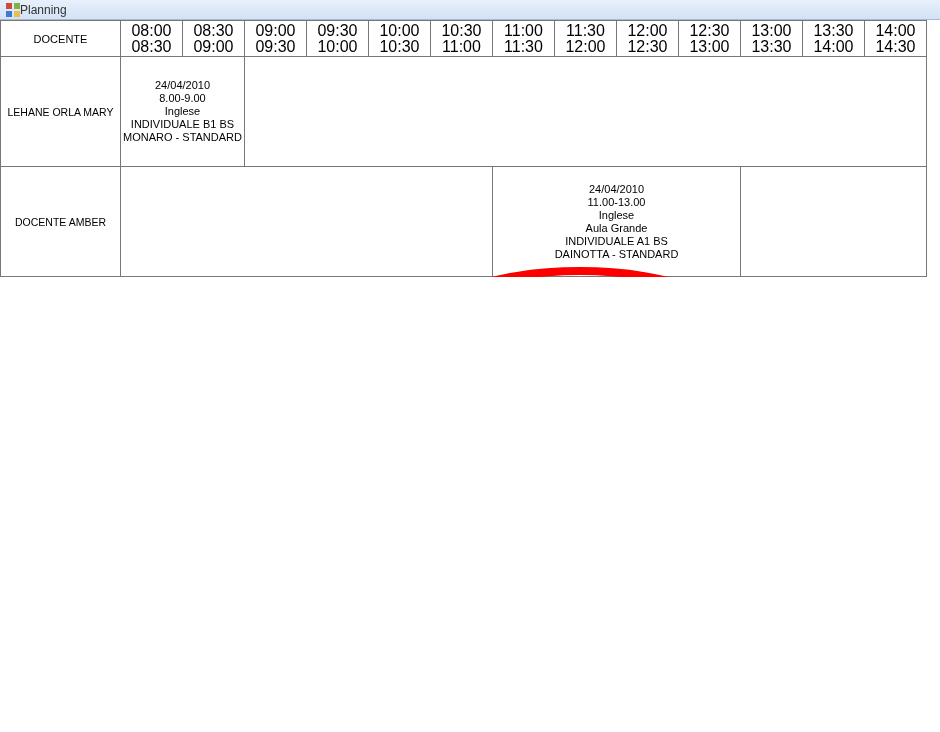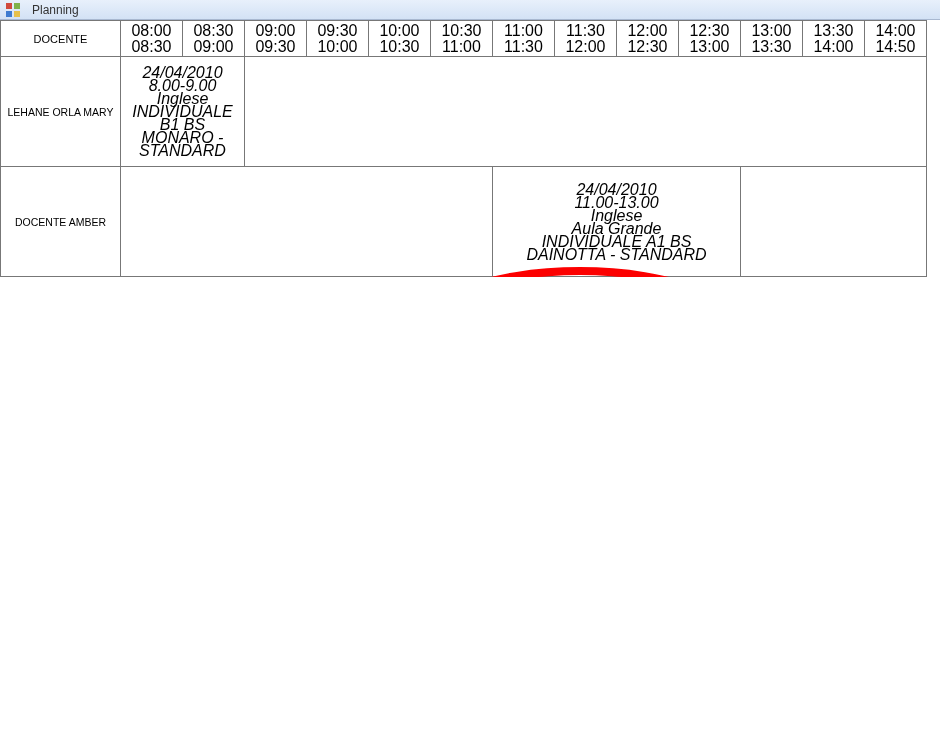--- a/index.html
+++ b/index.html
@@ -9,21 +9,21 @@
       font-size: 11px;
       background: #fff;
       overflow: hidden;
     }
     .window-titlebar {
       background: linear-gradient(180deg, #e8f0fb 0%, #d3e2f5 100%);
       border-bottom: 1px solid #a8b8d0;
       padding: 2px 6px;
       display: flex;
       align-items: center;
-      gap: 12px;
+      gap: 0;
       height: 20px;
     }
     .window-icon {
       width: 14px;
       height: 14px;
       display: inline-block;
     }
     .window-title {
       font-size: 12px;
       color: #333;
@@ -64,25 +64,24 @@
       height: 110px;
       text-align: center;
       font-size: 10.5px;
       white-space: normal;
       padding: 0 4px;
     }
     td.slot {
       height: 110px;
       vertical-align: top;
       text-align: left;
-      font-size: 16px;
+      font-size: 11px;
       line-height: 13px;
       padding: 1px 3px;
       white-space: normal;
-      font-style: italic;
     }
     td.slot.filled {
       
     }
     .annotation {
       position: absolute;
       border: 8px solid #fc0000;
       border-radius: 50%;
       width: 340px;
       height: 135px;
@@ -155,21 +154,21 @@
             <th class="time-col">
               <span class="t-top">13:00</span>
               <span class="t-bot">13:30</span>
             </th>
             <th class="time-col">
               <span class="t-top">13:30</span>
               <span class="t-bot">14:00</span>
             </th>
             <th class="time-col">
               <span class="t-top">14:00</span>
-              <span class="t-bot">14:50</span>
+              <span class="t-bot">14:30</span>
             </th>
           </tr>
       </thead>
       <tbody>
 
           <tr>
             <td class="row-label">LEHANE ORLA MARY</td>
             <td class="slot filled" colspan="2" style="white-space: pre-line;">24/04/2010
 8.00-9.00
 Inglese

